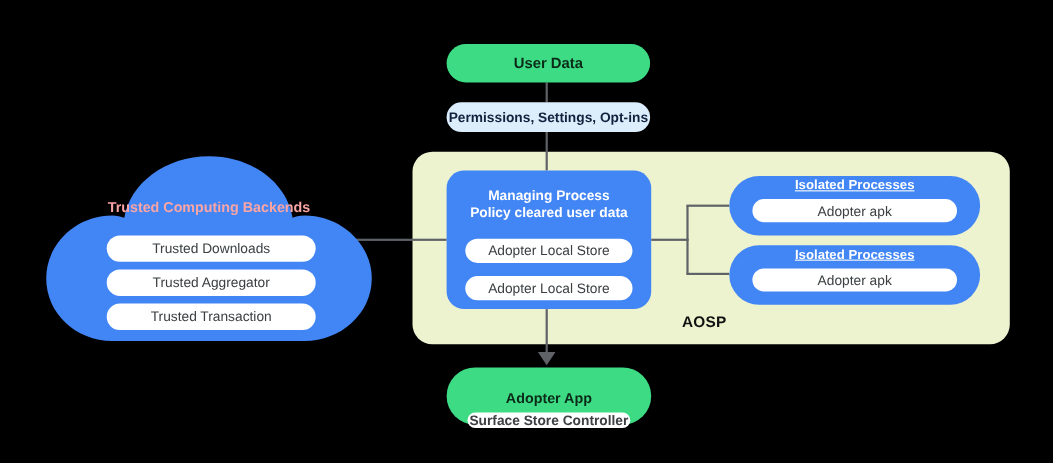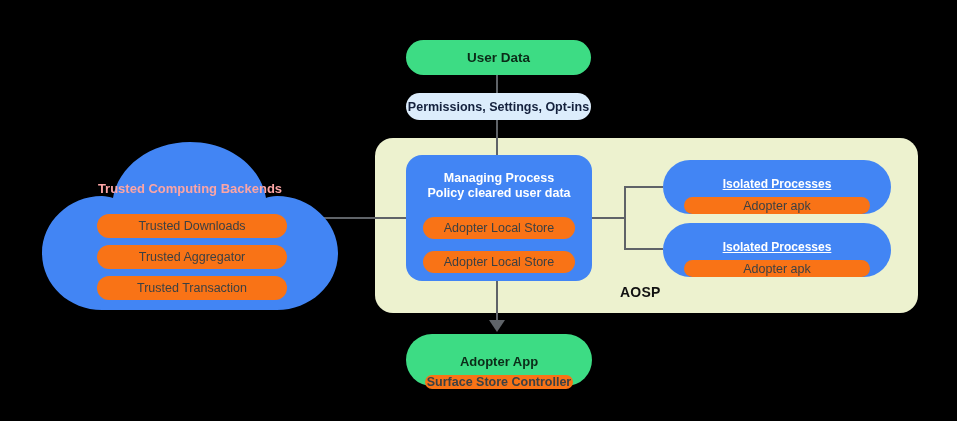--- a/index.html
+++ b/index.html
@@ -19,42 +19,42 @@
 
   
   .pill{
     position:absolute;display:flex;align-items:center;justify-content:center;
     text-align:center;box-sizing:border-box;
   }
   .green{background:#3DDC84;color:#0b2b18;font-weight:bold;}
   .lightblue{background:#DCEDFC;color:#14213d;font-weight:bold;}
   .blue{background:#4285F4;color:#fff;}
   .white-pill{
-    background:#f97316;color:#3c4043;border-radius:999px;
+    background:#ffffff;color:#3c4043;border-radius:999px;
     display:flex;align-items:center;justify-content:center;font-size:12.5px;
   }
 
   
   #user-data{left:406px;top:40px;width:185px;height:35px;border-radius:999px;font-size:13.5px;}
   #permissions{left:406px;top:93px;width:185px;height:27px;border-radius:999px;font-size:12.5px;white-space:nowrap;}
 
   
   #managing-process{
     left:406px;top:155px;width:186px;height:126px;border-radius:16px;
     flex-direction:column;justify-content:flex-start;padding-top:16px;
   }
   #mp-title{font-size:12.5px;font-weight:bold;line-height:15px;color:#fff;}
   #managing-process .white-pill{position:static;width:152px;height:22px;margin-top:0;}
   .mp-store-1{margin-top:16px !important;}
   .mp-store-2{margin-top:12px !important;}
 
   
   .isolated{
     width:228px;height:54px;border-radius:27px;left:663px;
-    flex-direction:column;justify-content:flex-start;padding-top:17px;
+    flex-direction:column;justify-content:flex-start;padding-top:1px;
   }
   #isolated-1{top:160px;}
   #isolated-2{top:223px;}
   .iso-title{font-size:12px;font-weight:bold;color:#fff;text-decoration:underline;}
   .isolated .white-pill{position:static;width:186px;height:21px;margin-top:6px;}
 
   
   #adopter-app{
     left:406px;top:334px;width:186px;height:52px;border-radius:26px;
     flex-direction:column;justify-content:flex-start;padding-top:20px;

